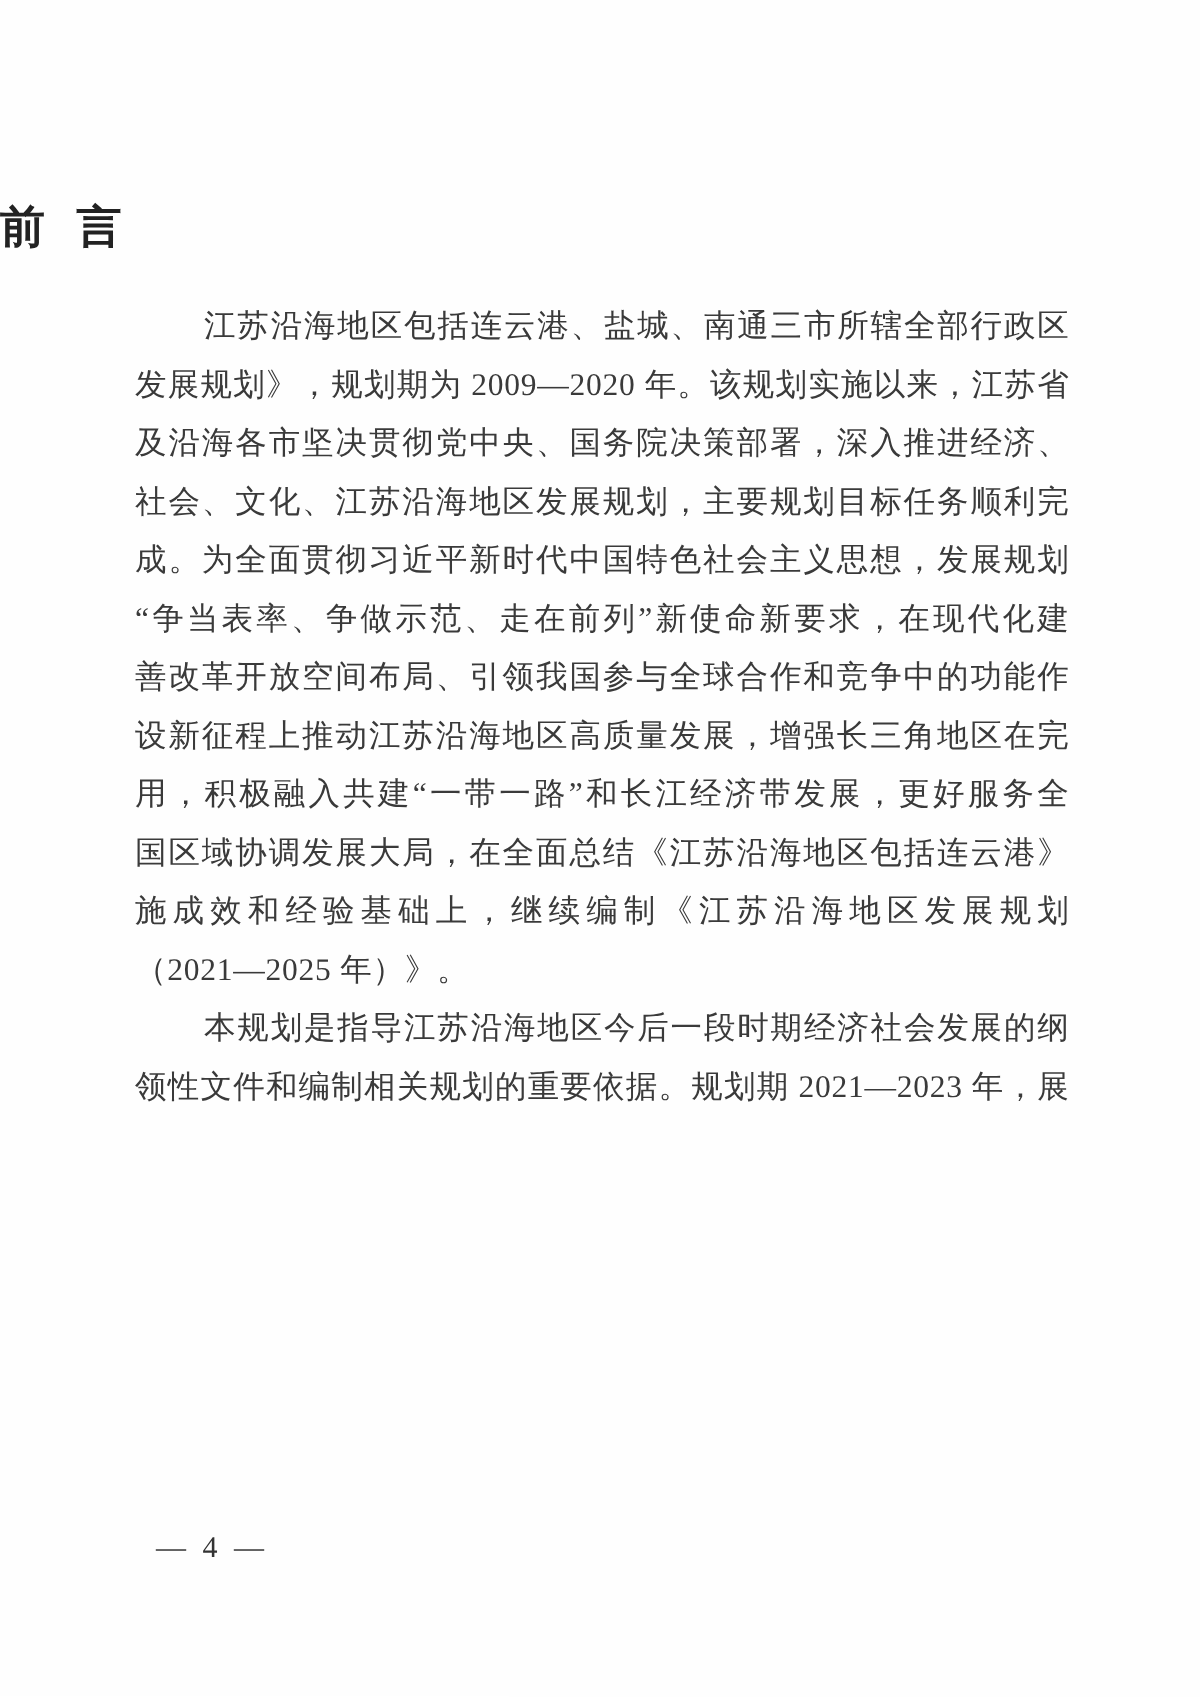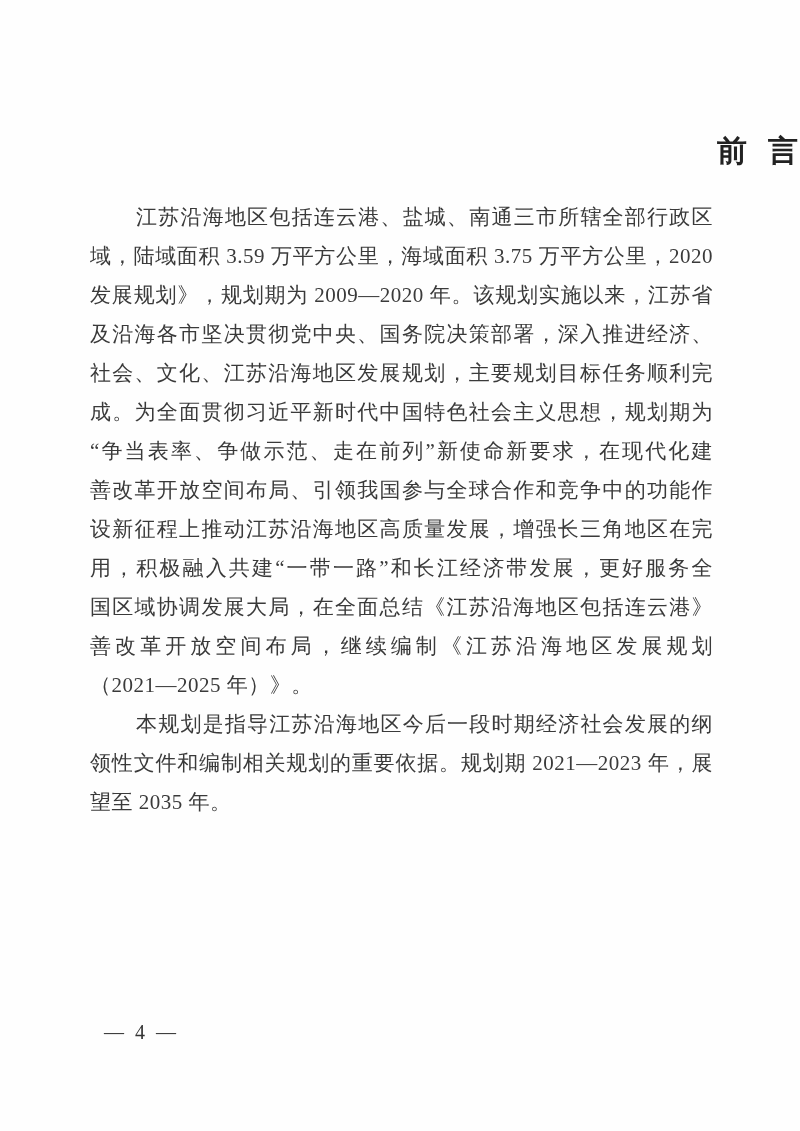--- a/index.html
+++ b/index.html
@@ -14,21 +14,21 @@
     background: #fefefdff;
     background-color: #fefefe;
     overflow: hidden;
     font-family: "Liberation Serif", "DejaVu Serif", serif;
   }
   .title {
     position: absolute;
     top: 131px;
     left: 0;
     width: 100%;
-    text-align: right;
+    text-align: left;
     font-size: 30px;
     font-weight: bold;
     color: #222222;
     letter-spacing: 2px;
     white-space: pre;
   }
   .doc-body {
     position: absolute;
     top: 198px;
     left: 90px;
@@ -60,31 +60,29 @@
   }
 </style>
 </head>
 <body>
 
 <div class="page">
   <div class="title">前  言</div>
 
   <div class="doc-body">
       <div class="line indent fill">江苏沿海地区包括连云港、盐城、南通三市所辖全部行政区</div>
-      <div class="line fill">域，陆域面积 3.59 万平方公里，海域面积 3.75 万平方公里，2020</div>
       <div class="line fill">发展规划》，规划期为 2009—2020 年。该规划实施以来，江苏省</div>
       <div class="line fill">及沿海各市坚决贯彻党中央、国务院决策部署，深入推进经济、</div>
       <div class="line fill">社会、文化、江苏沿海地区发展规划，主要规划目标任务顺利完</div>
-      <div class="line fill">成。为全面贯彻习近平新时代中国特色社会主义思想，规划期为</div>
+      <div class="line fill">成。为全面贯彻习近平新时代中国特色社会主义思想，发展规划</div>
       <div class="line fill">“争当表率、争做示范、走在前列”新使命新要求，在现代化建</div>
       <div class="line fill">善改革开放空间布局、引领我国参与全球合作和竞争中的功能作</div>
       <div class="line fill">设新征程上推动江苏沿海地区高质量发展，增强长三角地区在完</div>
       <div class="line fill">用，积极融入共建“一带一路”和长江经济带发展，更好服务全</div>
       <div class="line fill">国区域协调发展大局，在全面总结《江苏沿海地区包括连云港》实</div>
-      <div class="line fill">善改革开放空间布局，继续编制《江苏沿海地区发展规划</div>
+      <div class="line fill">施成效和经验基础上，继续编制《江苏沿海地区发展规划</div>
       <div class="line">（2021—2025 年）》。</div>
       <div class="line indent fill">本规划是指导江苏沿海地区今后一段时期经济社会发展的纲</div>
       <div class="line fill">领性文件和编制相关规划的重要依据。规划期 2021—2023 年，展</div>
-      <div class="line">望至 2035 年。</div>
     </div>
 
   <div class="footer">— 4 —</div>
 </div>
 
 </body></html>

